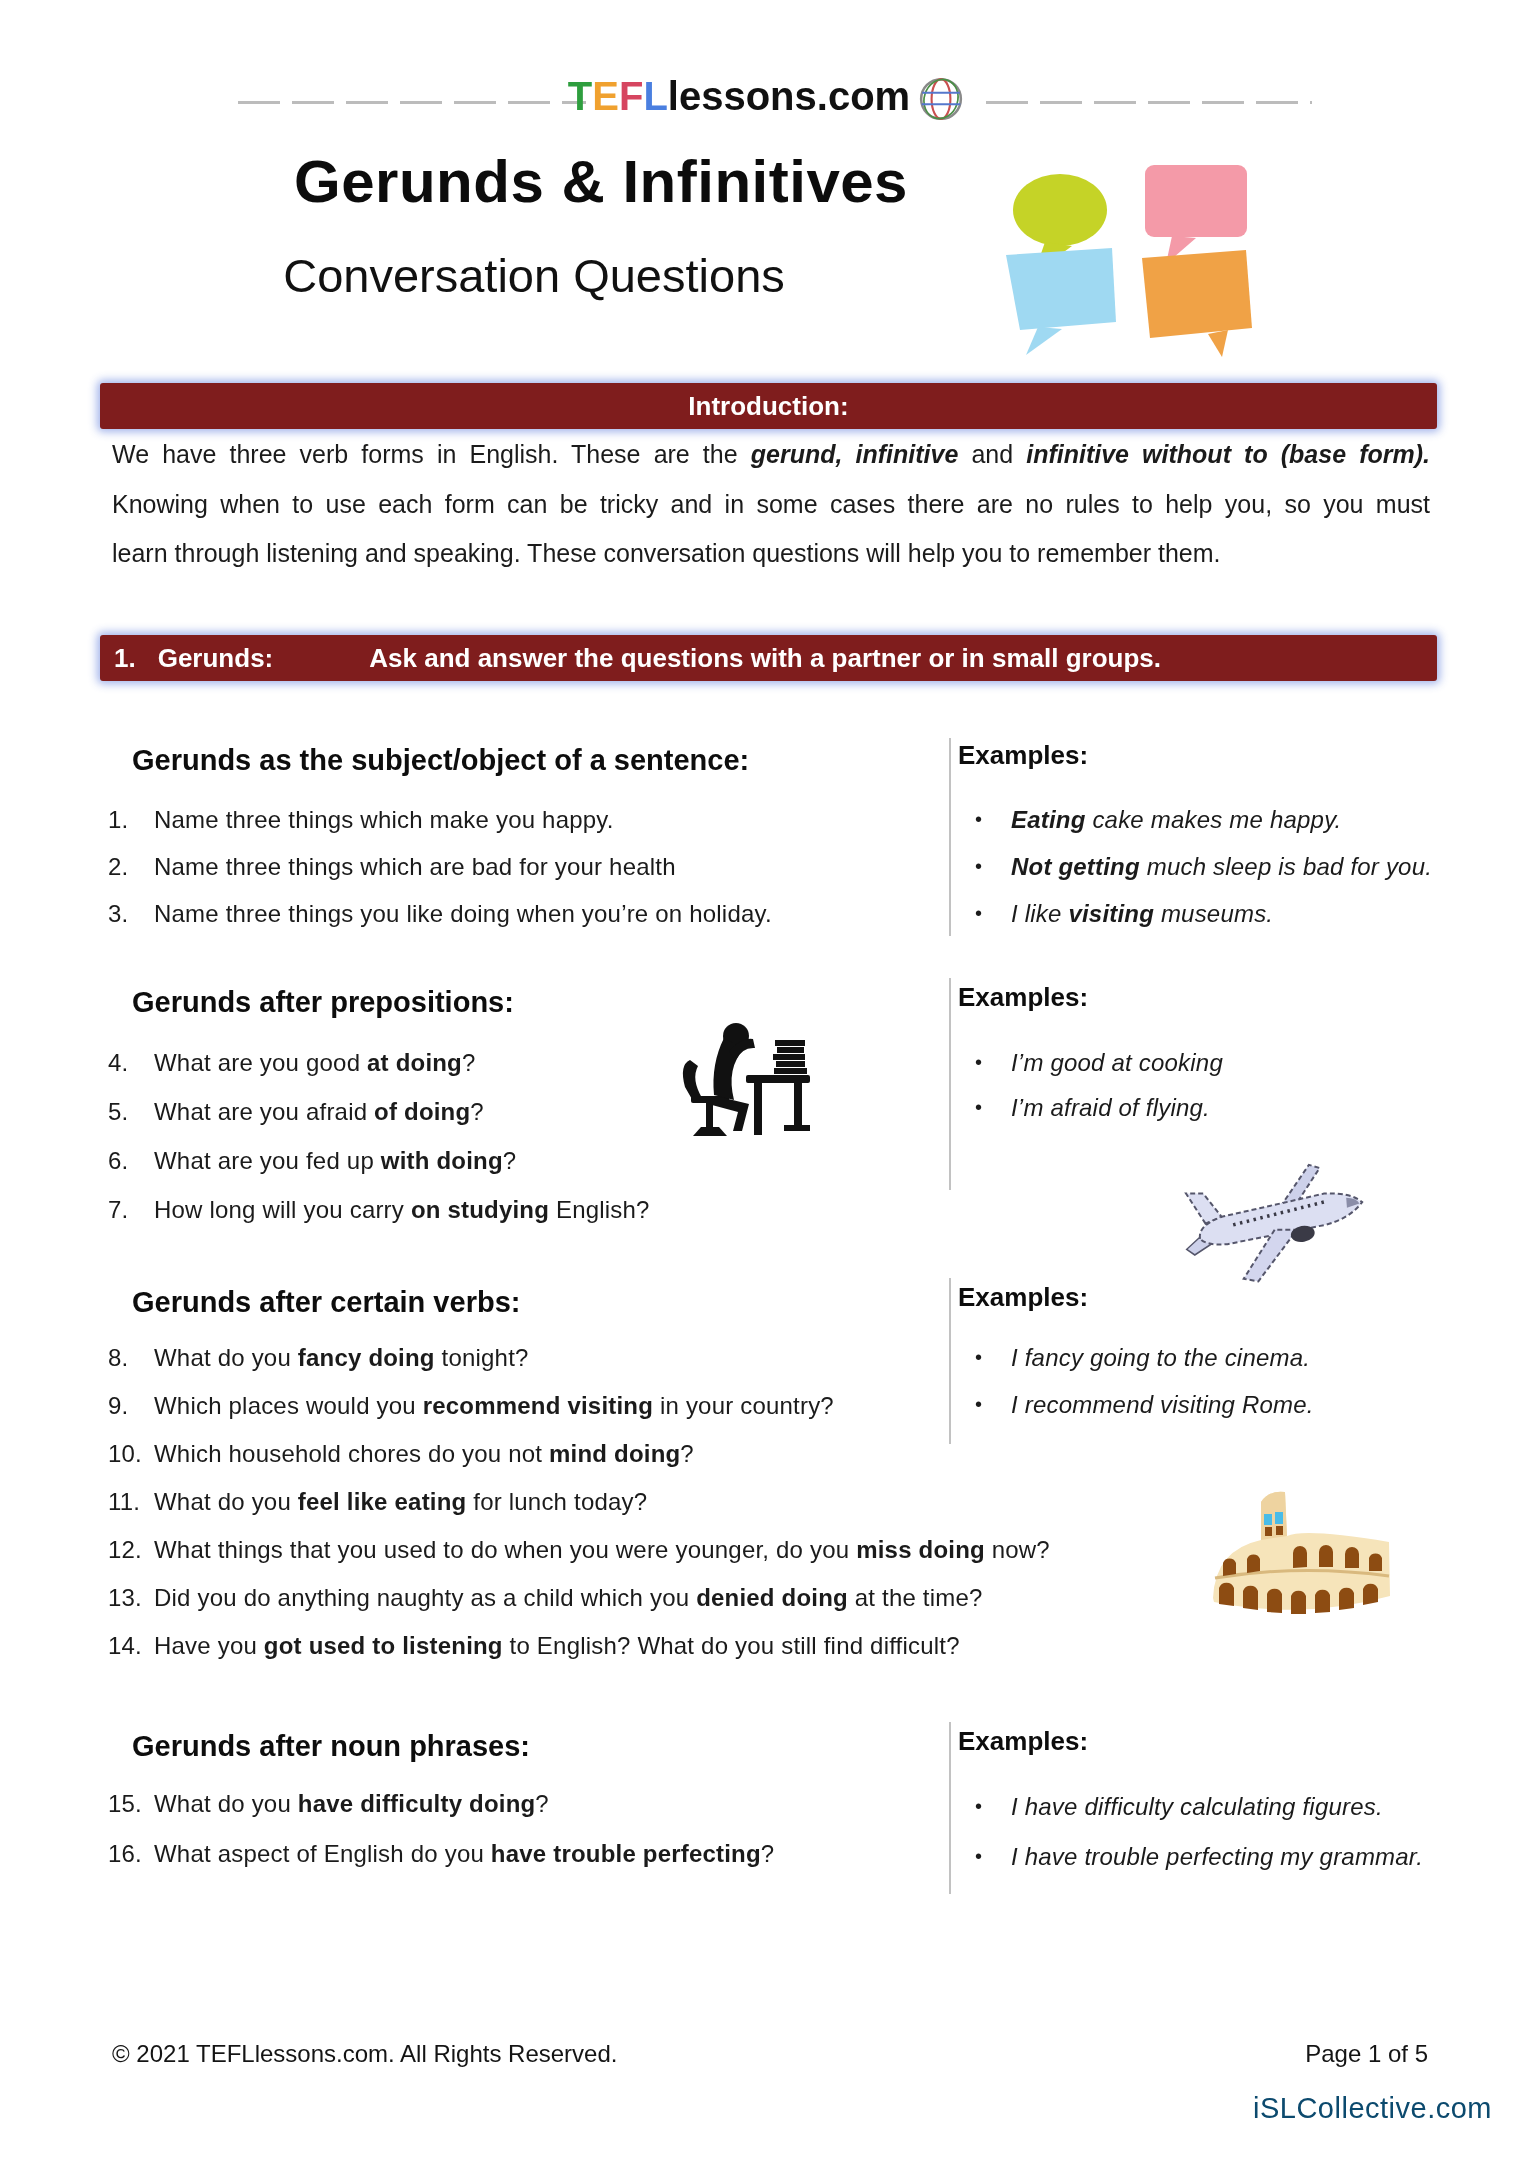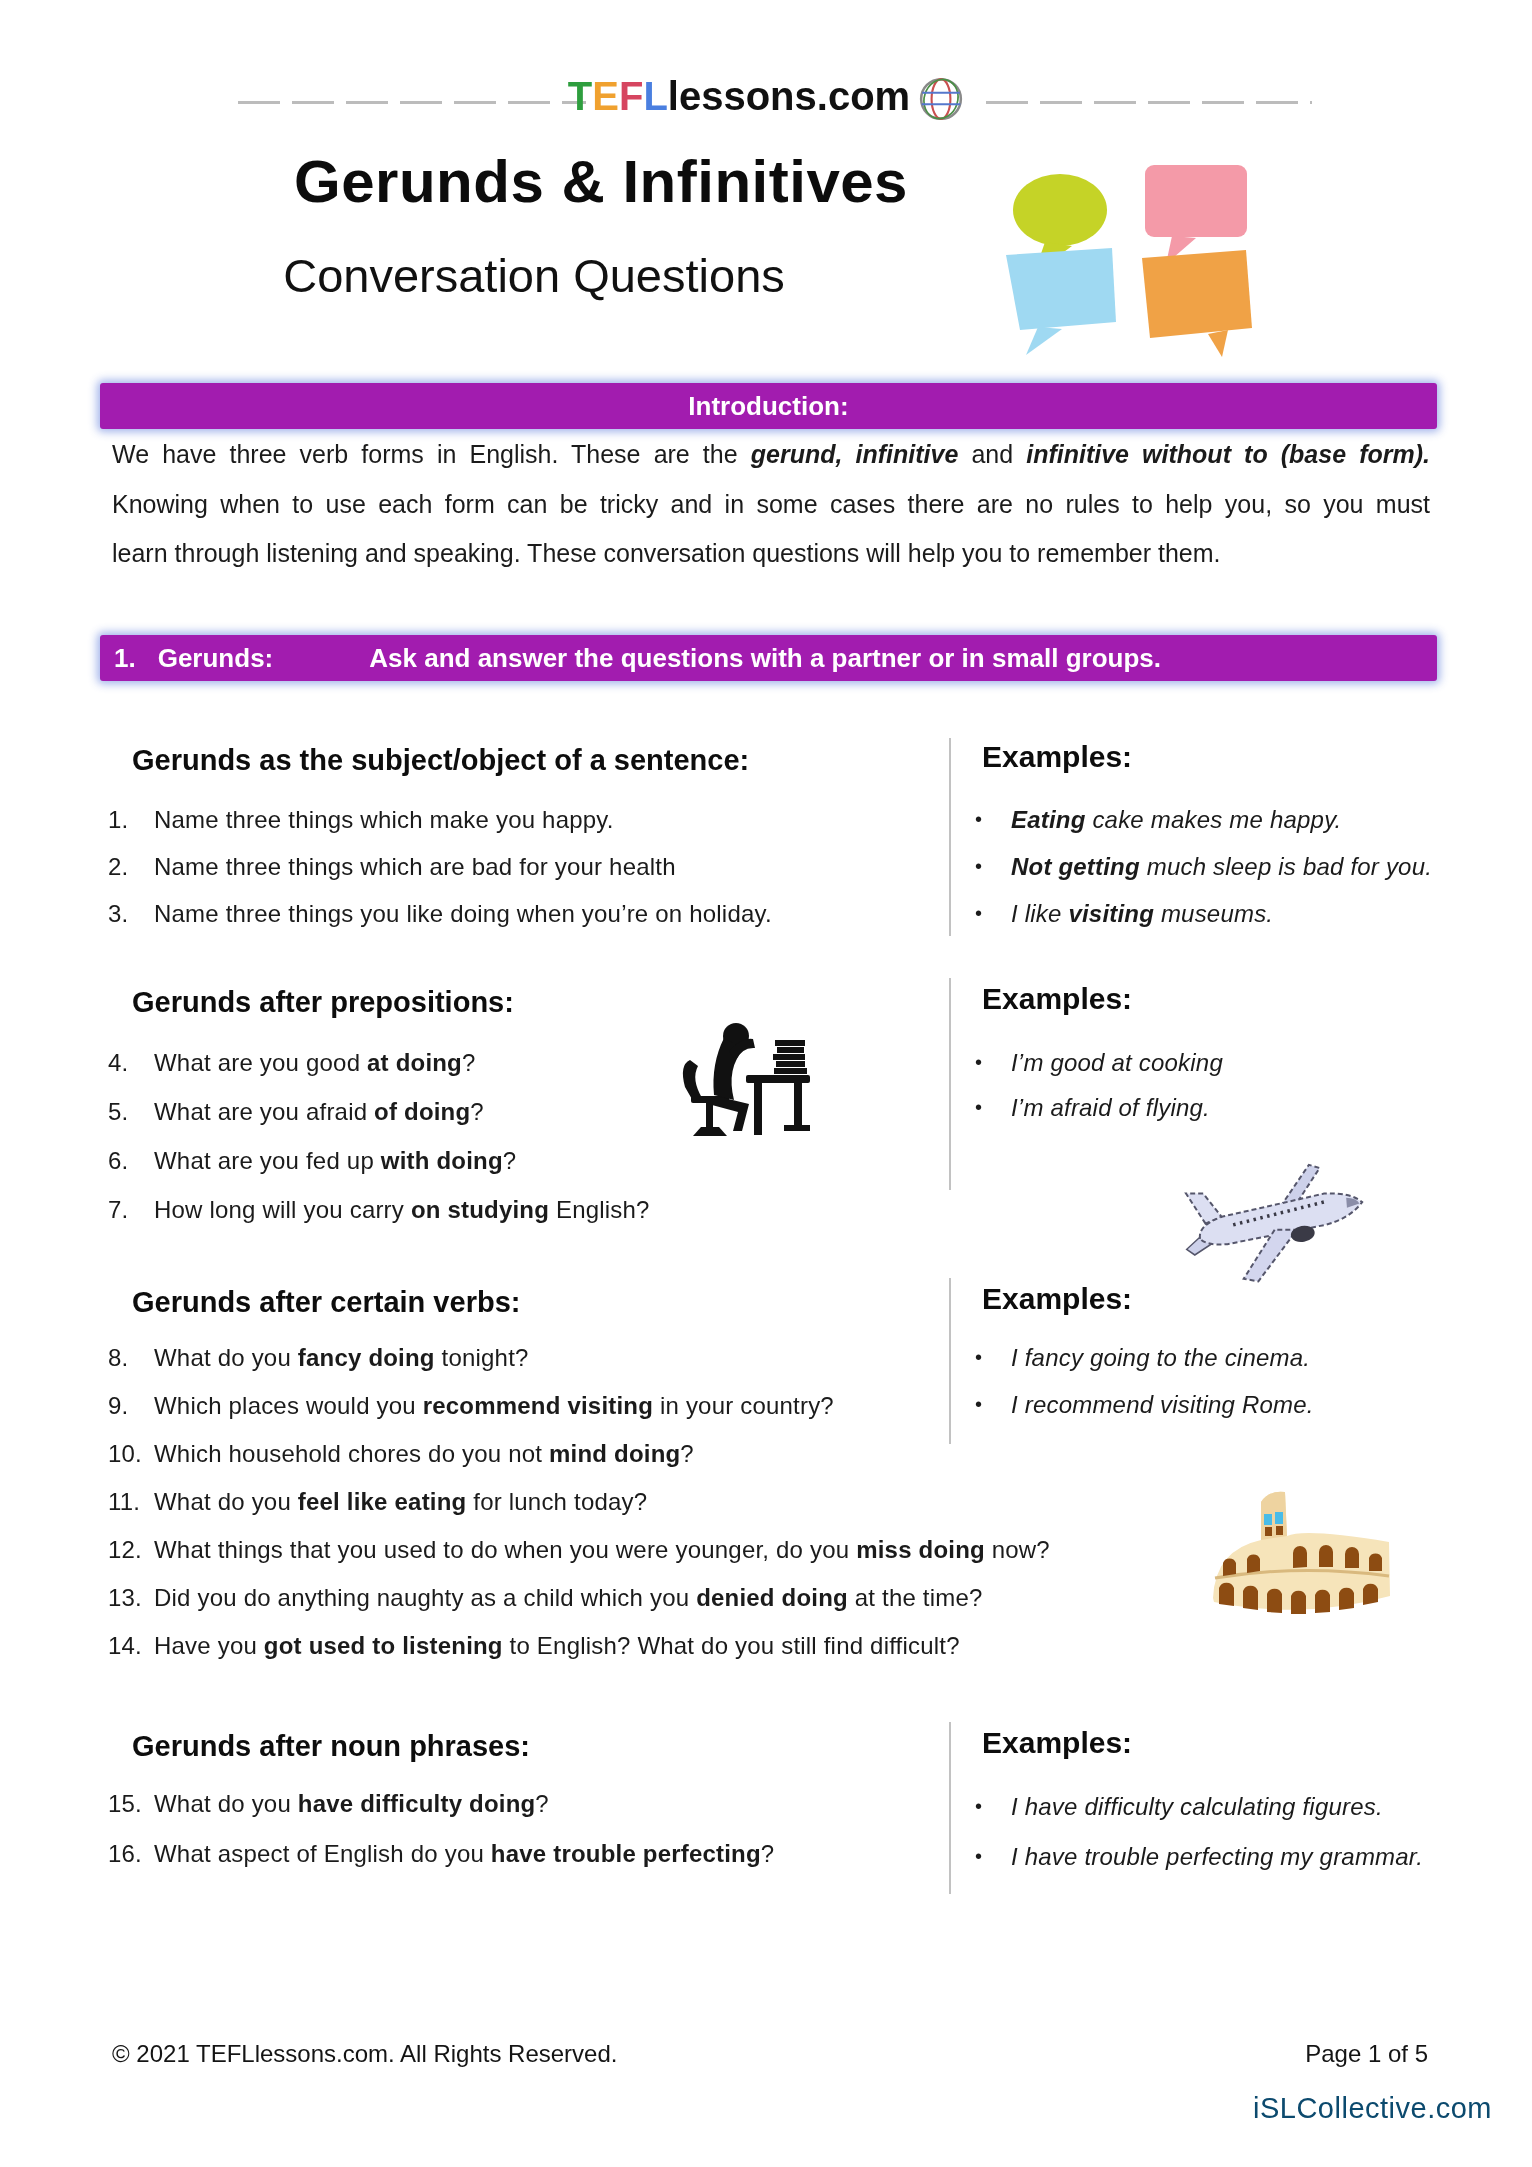--- a/index.html
+++ b/index.html
@@ -17,39 +17,39 @@
   .lg-rest{color:#111;}
   .globe{vertical-align:-12px;margin-left:8px;}
 
   
   .title-block{position:absolute;left:160px;top:150px;width:748px;text-align:center;}
   .title-main{font-size:60px;font-weight:800;color:#0c0c0c;letter-spacing:.5px;line-height:64px;text-align:right;}
   .title-sub{font-size:47px;font-weight:400;color:#111;margin-top:34px;}
   .bubbles{position:absolute;left:1000px;top:150px;}
 
   
-  .bar{position:absolute;left:100px;width:1337px;height:46px;background:#a21caf;
+  .bar{position:absolute;left:100px;width:1337px;height:46px;background:#7f1d1d;
        border-radius:3px;color:#fff;font-weight:bold;font-size:26px;line-height:46px;
        box-shadow:0 0 9px 3px rgba(53,92,210,.45);box-sizing:border-box;}
   .bar-center{text-align:center;}
   .bar-left{padding-left:14px;}
   .bar-num{margin-right:22px;}
   .bar-label{margin-right:96px;}
 
   
   .para-line{position:absolute;left:112px;width:1318px;font-size:25px;color:#1b1b1b;}
   .jline{text-align:justify;text-align-last:justify;}
   .para-line b{font-style:italic;font-weight:bold;}
 
   
   .subhead{position:absolute;left:108px;font-size:29px;font-weight:bold;color:#0d0d0d;white-space:nowrap;margin-left:24px;}
   .q{position:absolute;left:108px;font-size:24px;white-space:nowrap;letter-spacing:.2px;}
   .q .num{display:inline-block;width:46px;}
   .vdiv{position:absolute;left:949px;width:2px;background:#c2c2c2;}
-  .exhead{position:absolute;left:982px;font-size:30px;font-weight:bold;color:#0d0d0d;white-space:nowrap;}
+  .exhead{position:absolute;left:958px;font-size:26px;font-weight:bold;color:#0d0d0d;white-space:nowrap;}
   .ex{position:absolute;left:975px;font-size:24px;font-style:italic;white-space:nowrap;letter-spacing:.2px;}
   .ex .dot{display:inline-block;width:36px;font-style:normal;font-size:20px;vertical-align:2px;}
 
   .art{position:absolute;}
 
   
   .footer-left{position:absolute;left:112px;top:2040px;font-size:24px;color:#141414;}
   .footer-right{position:absolute;right:104px;top:2040px;font-size:24px;color:#141414;}
   .watermark{position:absolute;right:40px;top:2092px;font-size:29px;color:#0c4a6e;letter-spacing:.5px;}
 </style>

